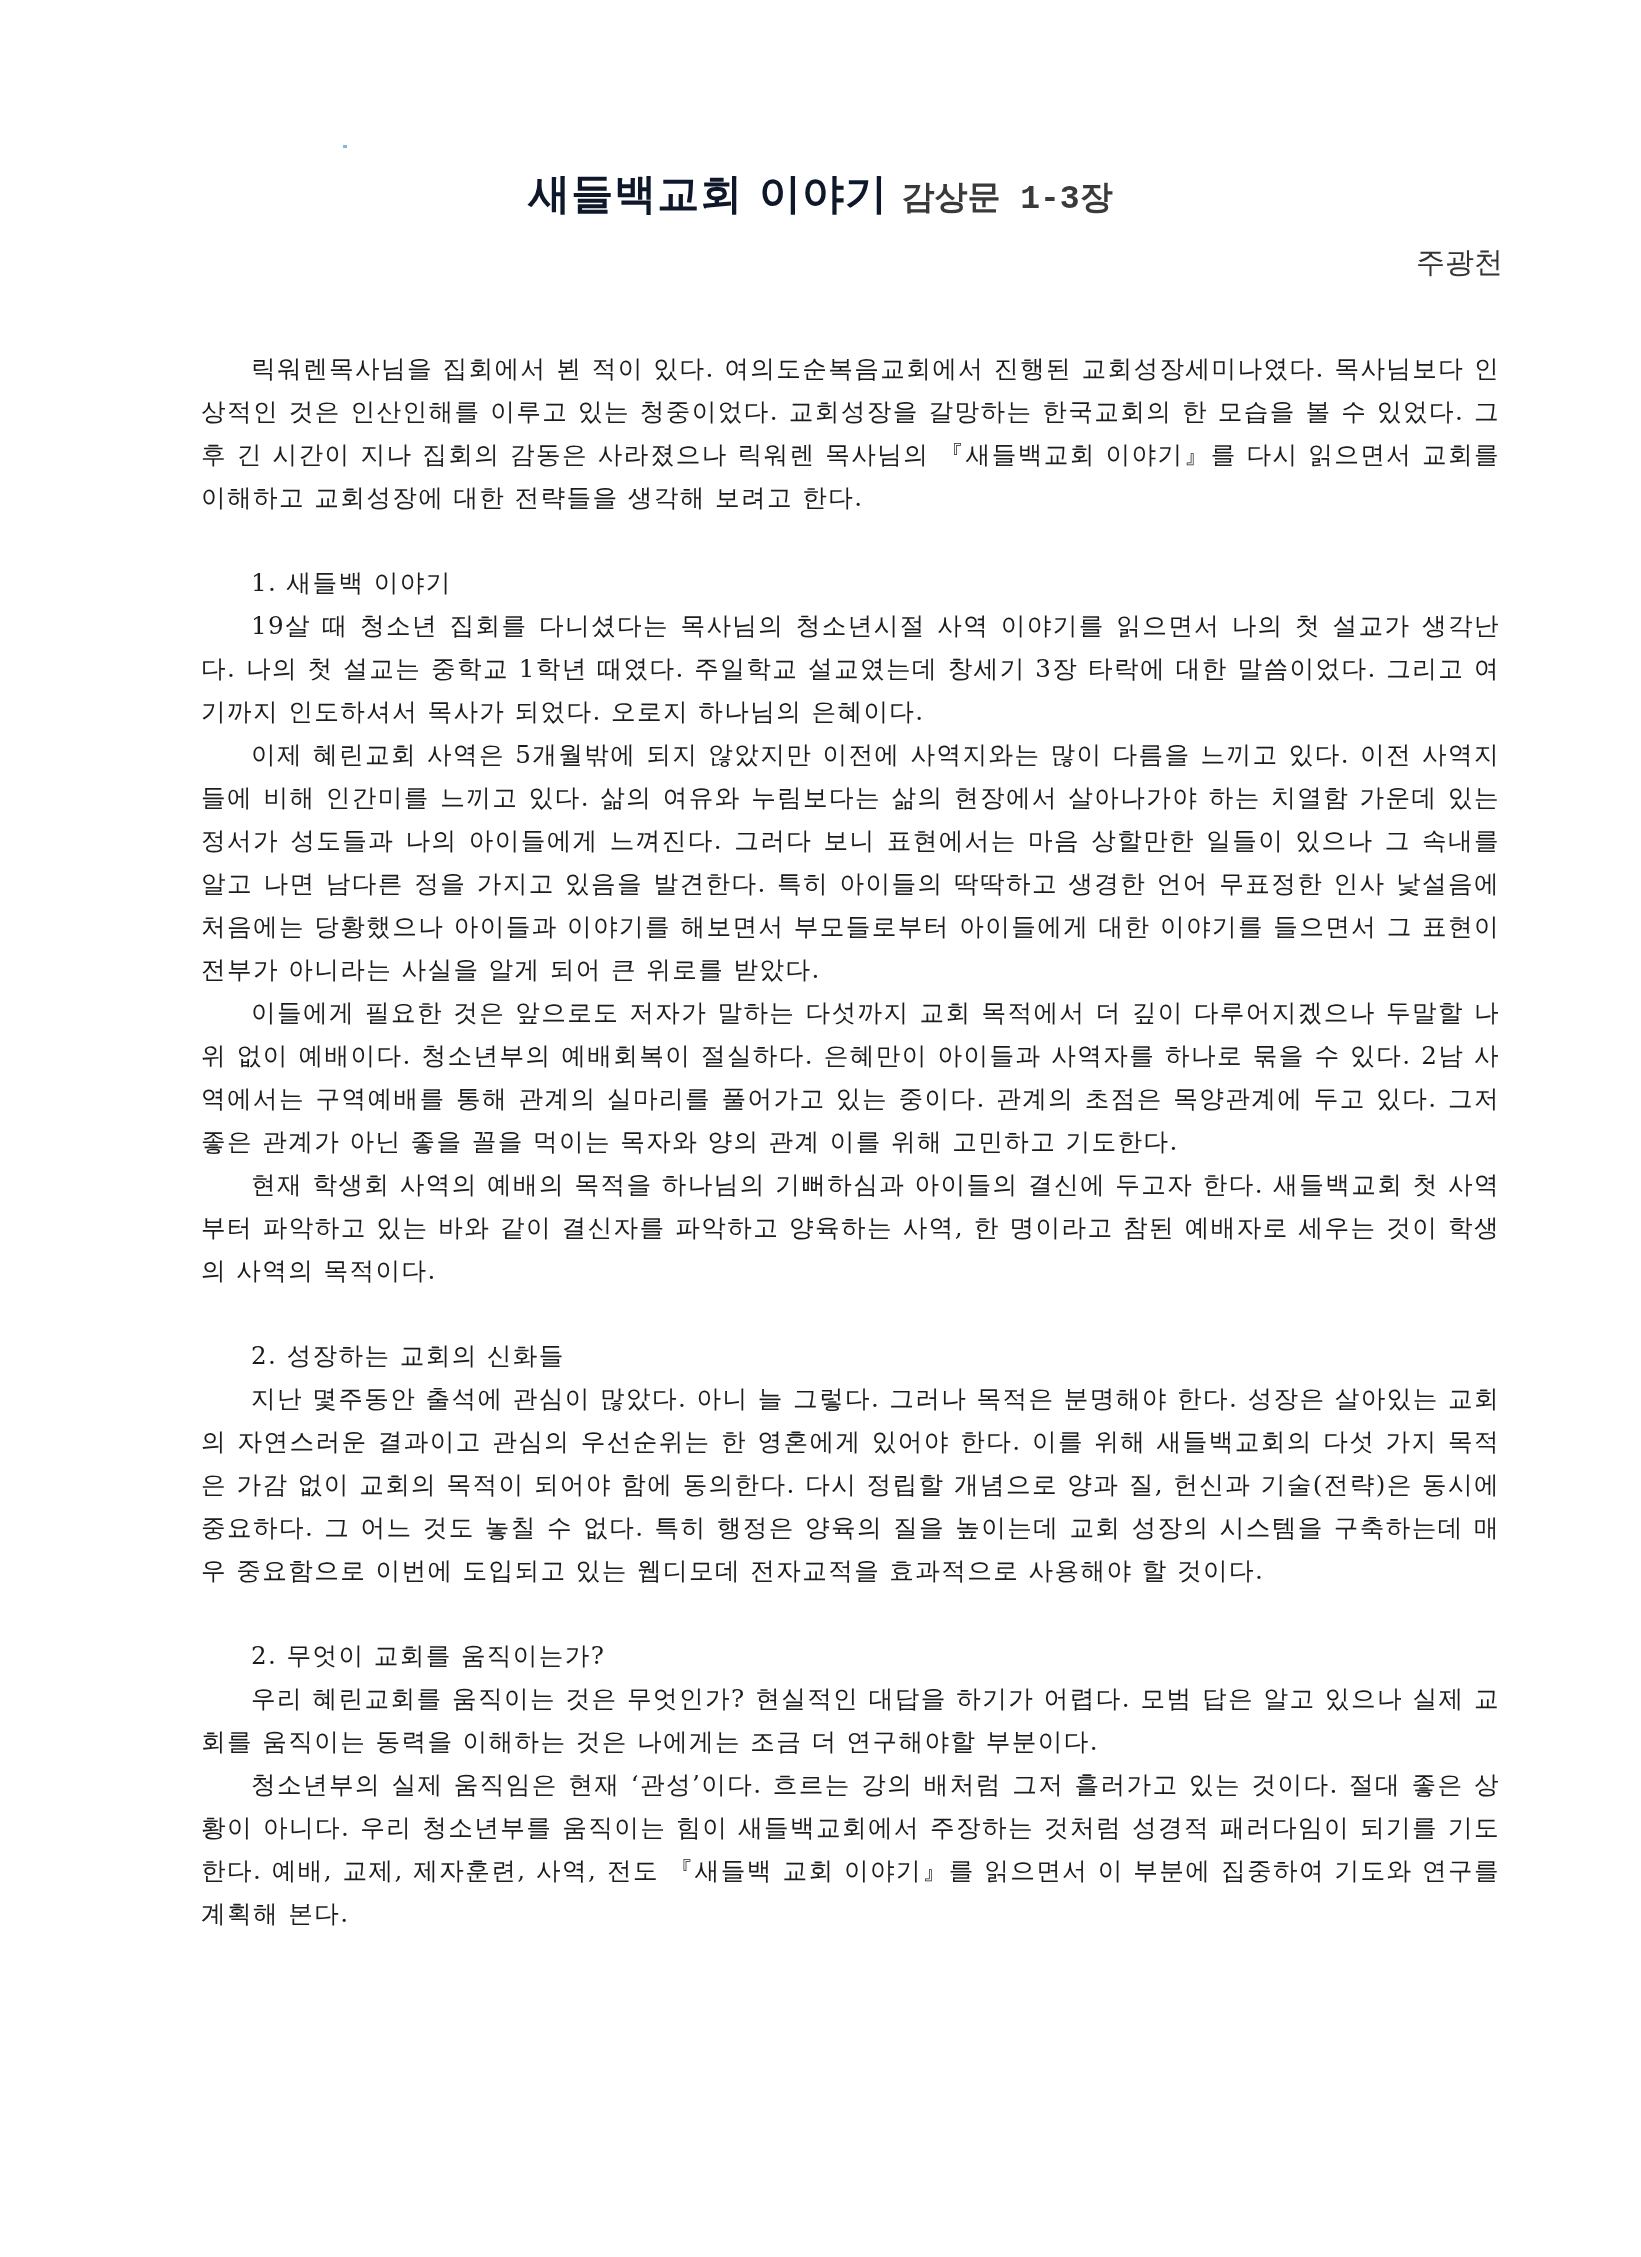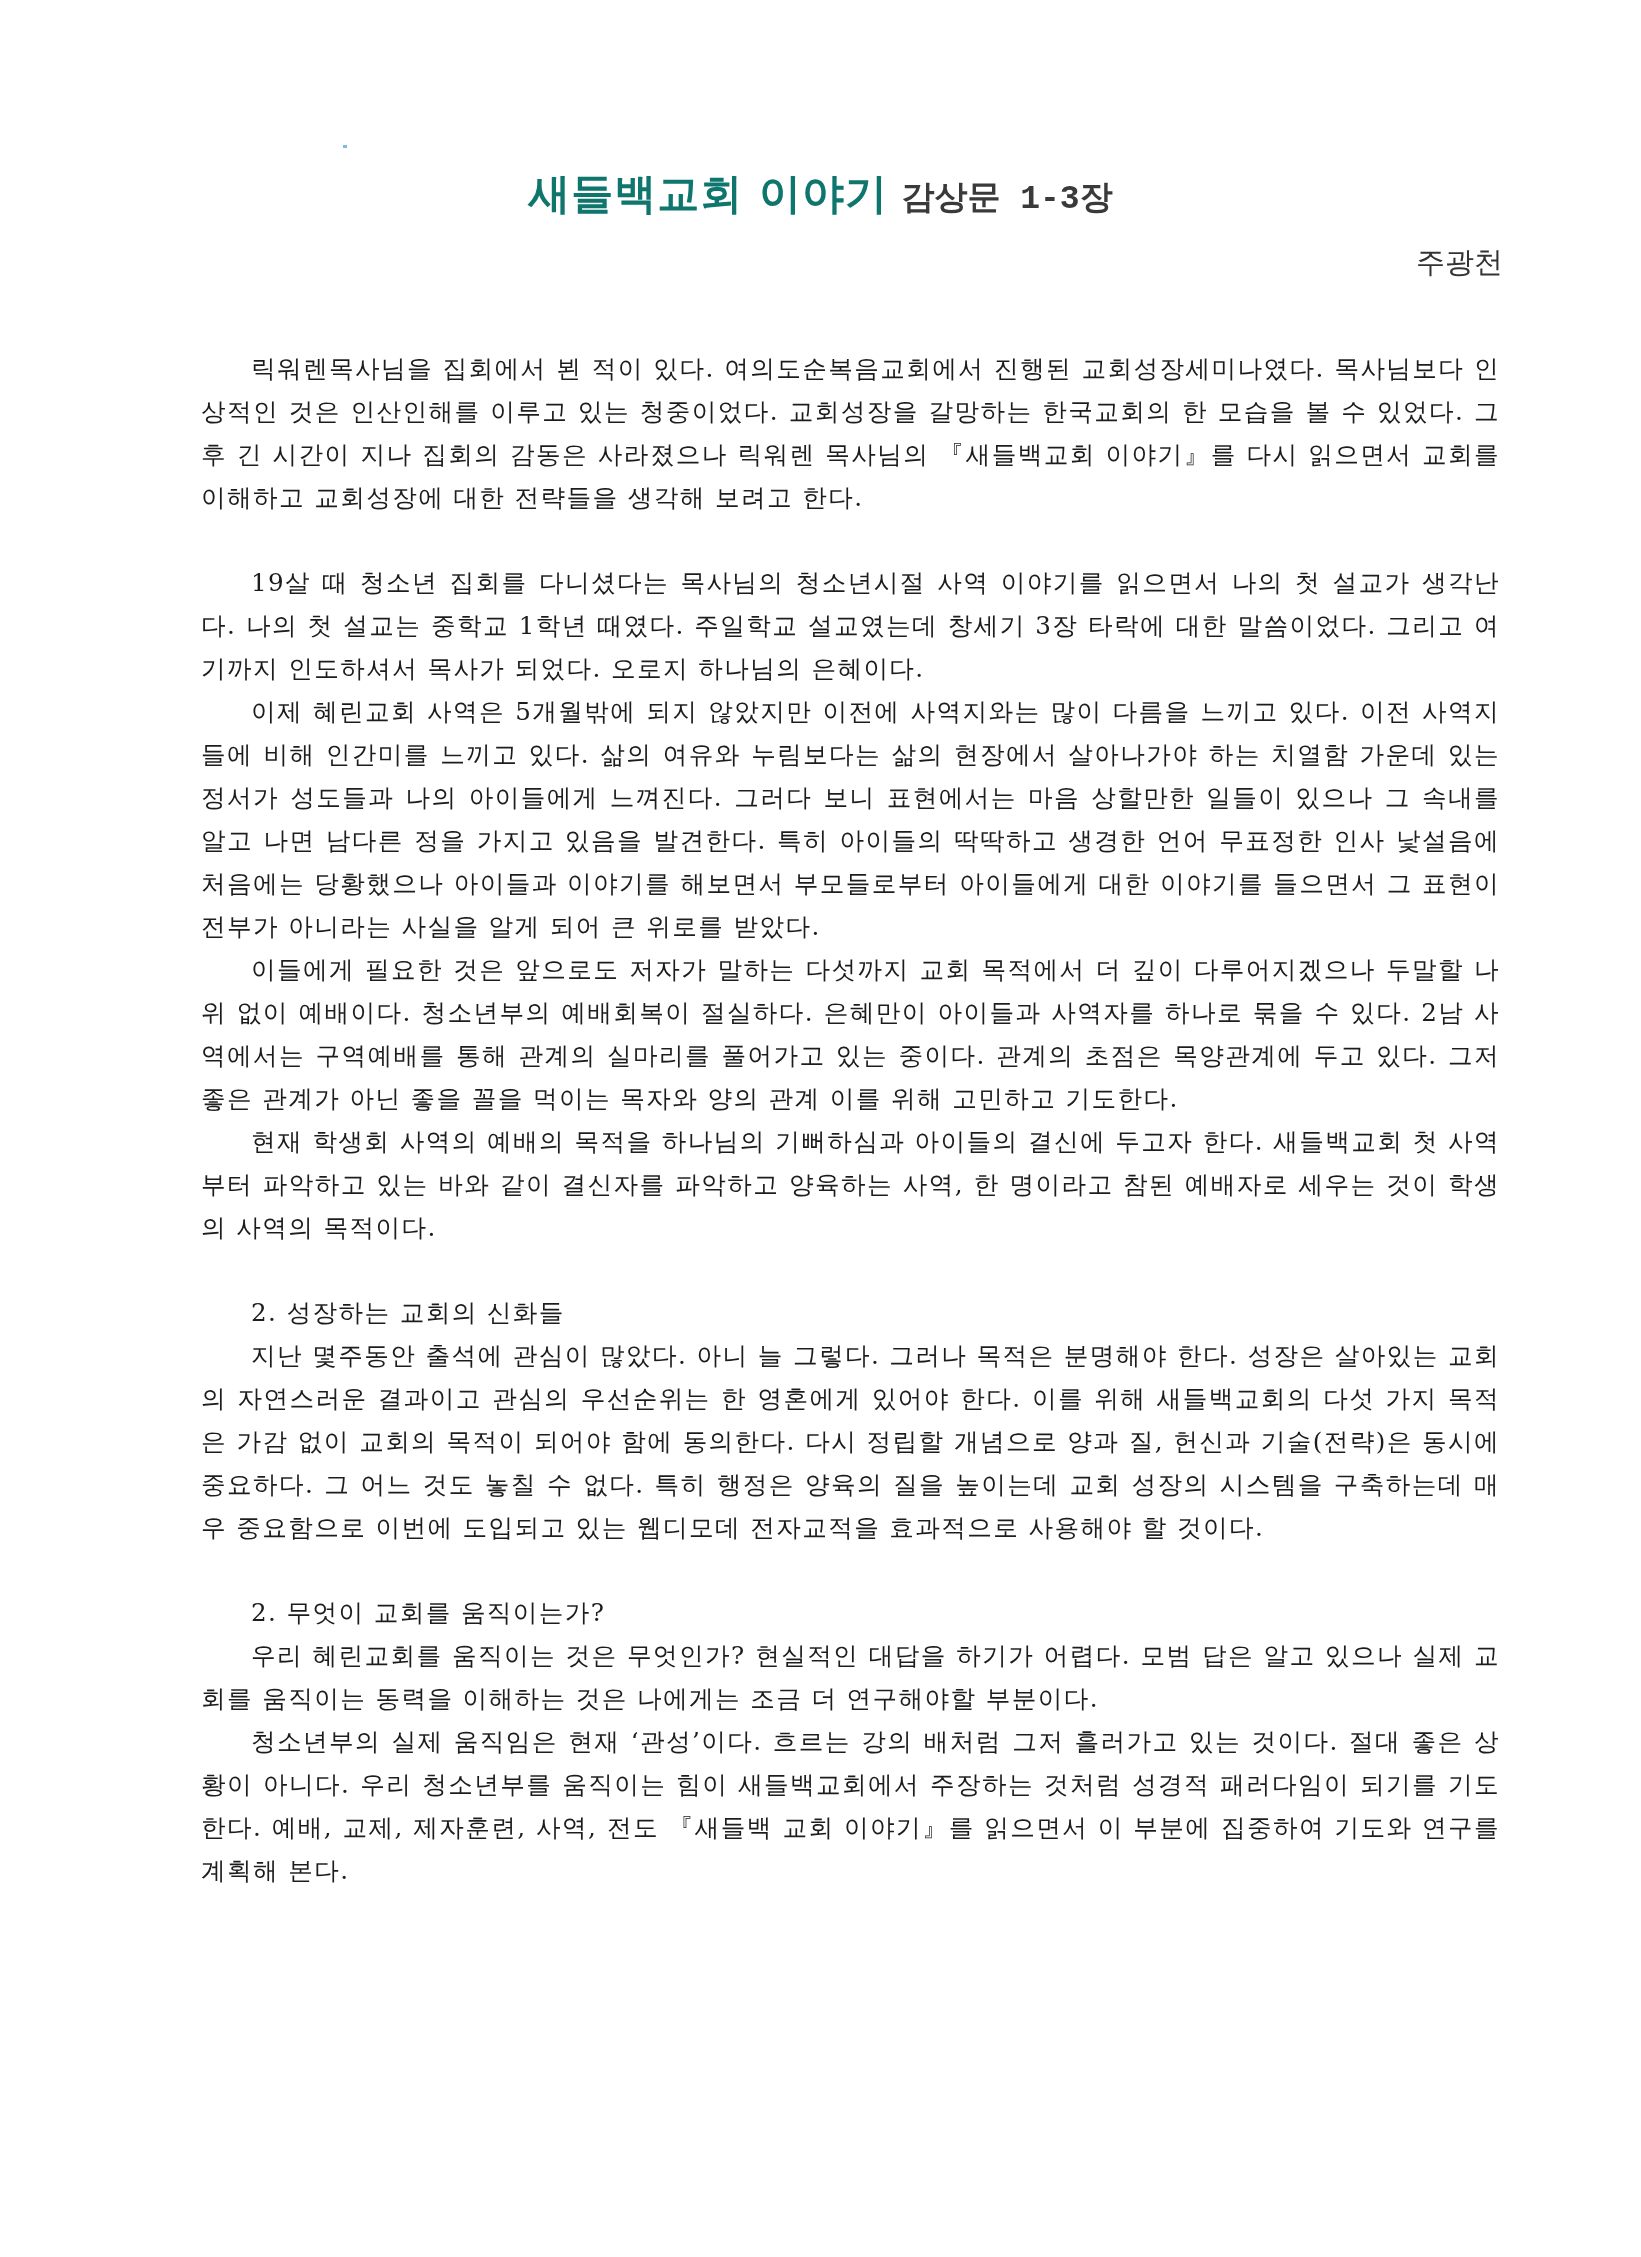--- a/index.html
+++ b/index.html
@@ -6,21 +6,21 @@
   body {
     width: 1641px; height: 2257px; position: relative; overflow: hidden;
     font-family: "DejaVu Serif", "Liberation Serif", serif;
     color: #1c1c1c;
   }
   .page { position: absolute; left: 0; top: 0; width: 1641px; height: 2257px; }
   .scan-dot { position: absolute; left: 343px; top: 145px; width: 3.9px; height: 2.9px; background: #7fb8e0; }
   .title-row { position: absolute; left: 0; top: 166px; width: 1641px; text-align: center; white-space: nowrap; }
   .title-main {
     font-family: "DejaVu Sans", "Liberation Sans", sans-serif;
-    font-weight: bold; font-size: 42px; color: #0f766e; letter-spacing: 1px;
+    font-weight: bold; font-size: 42px; color: #0f172a; letter-spacing: 1px;
   }
   .title-sub {
     font-family: Liberation Mono, monospace;
     font-weight: bold; font-size: 33px; color: #3a3a3a; margin-left: 13.5px;
   }
   .author { position: absolute; right: 138px; top: 243px; font-size: 29px; color: #333; }
   .body-text {
     position: absolute; left: 201px; top: 347px; width: 1299px;
     font-size: 24.6px; line-height: 43px; text-align: justify; letter-spacing: 1.4px;
   }
@@ -38,20 +38,21 @@
     <span class="title-main">새들백교회 이야기</span><span class="title-sub">감상문 1-3장</span>
   </div>
 
   <div class="author">주광천</div>
 
   <div class="body-text">
     <p>릭워렌목사님을 집회에서 뵌 적이 있다. 여의도순복음교회에서 진행된 교회성장세미나였다. 목사님보다 인상적인 것은 인산인해를 이루고 있는 청중이었다. 교회성장을 갈망하는 한국교회의 한 모습을 볼 수 있었다. 그 후 긴 시간이 지나 집회의 감동은 사라졌으나 릭워렌 목사님의 『새들백교회 이야기』를 다시 읽으면서 교회를 이해하고 교회성장에 대한 전략들을 생각해 보려고 한다.</p>
 
     <div class="gap"></div>
 
+    <div class="heading">1. 새들백 이야기</div>
     <p>19살 때 청소년 집회를 다니셨다는 목사님의 청소년시절 사역 이야기를 읽으면서 나의 첫 설교가 생각난다. 나의 첫 설교는 중학교 1학년 때였다. 주일학교 설교였는데 창세기 3장 타락에 대한 말씀이었다. 그리고 여기까지 인도하셔서 목사가 되었다. 오로지 하나님의 은혜이다.</p>
     <p>이제 혜린교회 사역은 5개월밖에 되지 않았지만 이전에 사역지와는 많이 다름을 느끼고 있다. 이전 사역지들에 비해 인간미를 느끼고 있다. 삶의 여유와 누림보다는 삶의 현장에서 살아나가야 하는 치열함 가운데 있는 정서가 성도들과 나의 아이들에게 느껴진다. 그러다 보니 표현에서는 마음 상할만한 일들이 있으나 그 속내를 알고 나면 남다른 정을 가지고 있음을 발견한다. 특히 아이들의 딱딱하고 생경한 언어 무표정한 인사 낯설음에 처음에는 당황했으나 아이들과 이야기를 해보면서 부모들로부터 아이들에게 대한 이야기를 들으면서 그 표현이 전부가 아니라는 사실을 알게 되어 큰 위로를 받았다.</p>
     <p>이들에게 필요한 것은 앞으로도 저자가 말하는 다섯까지 교회 목적에서 더 깊이 다루어지겠으나 두말할 나위 없이 예배이다. 청소년부의 예배회복이 절실하다. 은혜만이 아이들과 사역자를 하나로 묶을 수 있다. 2남 사역에서는 구역예배를 통해 관계의 실마리를 풀어가고 있는 중이다. 관계의 초점은 목양관계에 두고 있다. 그저 좋은 관계가 아닌 좋을 꼴을 먹이는 목자와 양의 관계 이를 위해 고민하고 기도한다.</p>
     <p>현재 학생회 사역의 예배의 목적을 하나님의 기뻐하심과 아이들의 결신에 두고자 한다. 새들백교회 첫 사역부터 파악하고 있는 바와 같이 결신자를 파악하고 양육하는 사역, 한 명이라고 참된 예배자로 세우는 것이 학생의 사역의 목적이다.</p>
 
     <div class="gap"></div>
 
     <div class="heading">2. 성장하는 교회의 신화들</div>
     <p>지난 몇주동안 출석에 관심이 많았다. 아니 늘 그렇다. 그러나 목적은 분명해야 한다. 성장은 살아있는 교회의 자연스러운 결과이고 관심의 우선순위는 한 영혼에게 있어야 한다. 이를 위해 새들백교회의 다섯 가지 목적은 가감 없이 교회의 목적이 되어야 함에 동의한다. 다시 정립할 개념으로 양과 질, 헌신과 기술(전략)은 동시에 중요하다. 그 어느 것도 놓칠 수 없다. 특히 행정은 양육의 질을 높이는데 교회 성장의 시스템을 구축하는데 매우 중요함으로 이번에 도입되고 있는 웹디모데 전자교적을 효과적으로 사용해야 할 것이다.</p>
 

